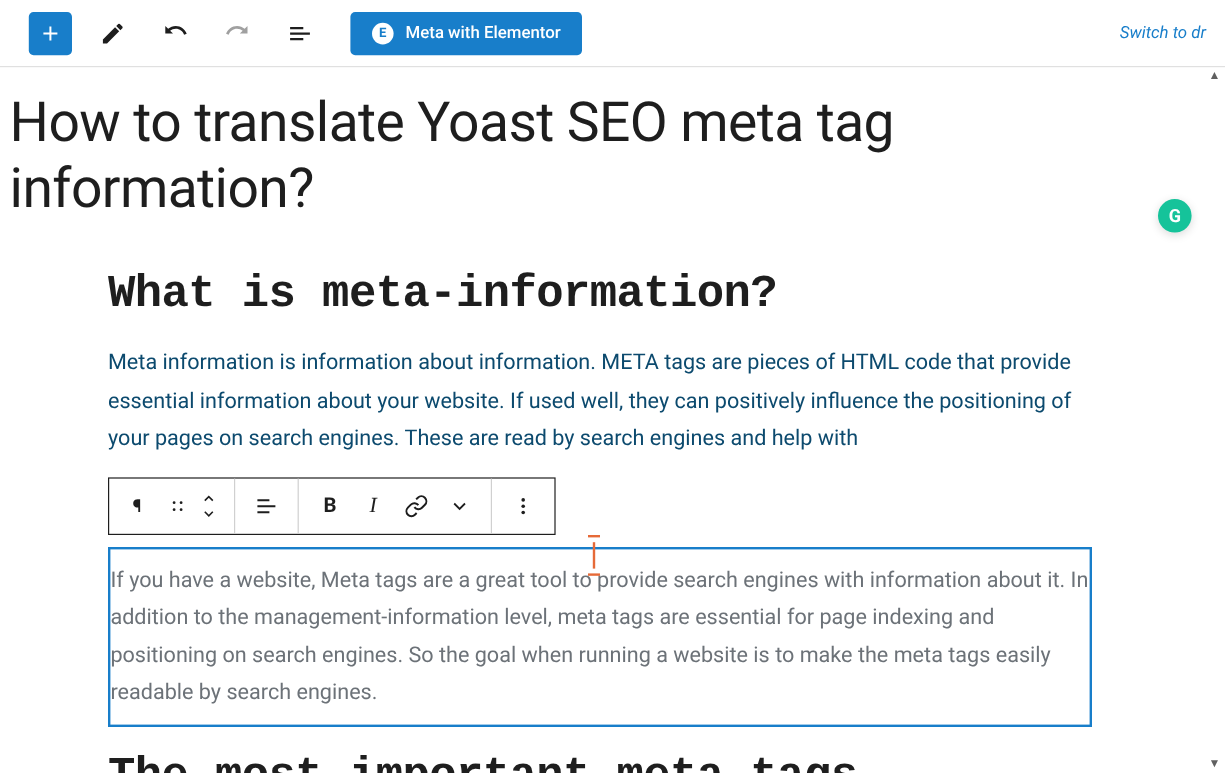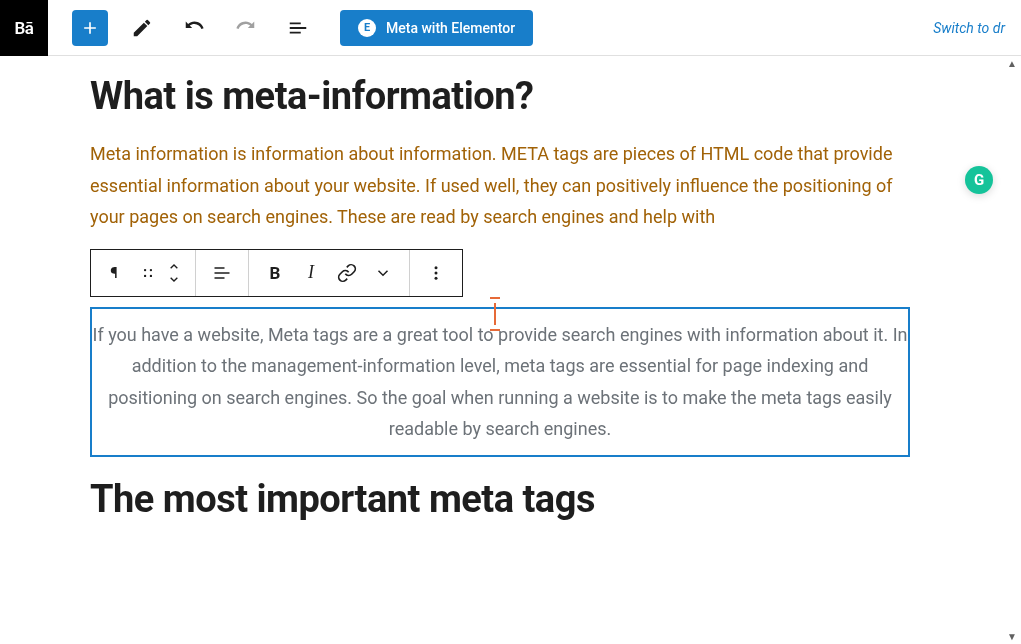--- a/index.html
+++ b/index.html
@@ -124,25 +124,26 @@
     .content-wrap {
       padding: 0 90px 40px 90px;
       max-width: 1000px;
     }
     .content-h2 {
       font-size: 38px;
       font-weight: 700;
       color: #1e1e1e;
       margin: 18px 0 20px 0;
       letter-spacing: -0.5px;
+      font-family: Liberation Mono, monospace;
     }
     .content-p {
       font-size: 18px;
       line-height: 1.75;
-      color: #a16207;
+      color: #0c4a6e;
       margin-bottom: 12px;
     }
     .block-toolbar {
       display: inline-flex;
       border: 1px solid #1e1e1e;
       background: #fff;
       margin: 4px 0 10px 0;
       height: 48px;
     }
     .block-toolbar-group {
@@ -163,21 +164,20 @@
     }
     .tb-btn.narrow { width: 26px; }
     .selected-block {
       border: 2px solid #187eca;
       padding: 10px 0;
       font-size: 18px;
       line-height: 1.75;
       color: #6c7278;
       position: relative;
       margin-bottom: 20px;
-      text-align: center;
     }
     .cursor-mark {
       position: absolute;
       top: -6px;
       left: 402px;
       width: 2px;
       height: 22px;
       background: #e66a38;
     }
     .cursor-mark::before {
@@ -202,21 +202,20 @@
       position: absolute;
       right: 4px;
       color: #606060;
       font-size: 10px;
     }
   </style>
 </head>
 <body>
 
 <div class="topbar">
-  <div class="logo-box">Bā</div>
   <div class="toolbar-group">
     <div class="add-btn">
       <svg width="20" height="20" viewBox="0 0 24 24">
           <path d="M19 13h-6v6h-2v-6H5v-2h6V5h2v6h6v2z"></path>
         </svg>
     </div>
     <div class="icon-btn">
       <svg width="22" height="22" viewBox="0 0 24 24" fill="currentColor">
           <path d="M3 17.25V21h3.75L17.81 9.94l-3.75-3.75L3 17.25zM20.71 7.04c.39-.39.39-1.02 0-1.41l-2.34-2.34a.9959.9959 0 00-1.41 0l-1.83 1.83 3.75 3.75 1.83-1.83z"></path>
         </svg>
@@ -243,20 +242,21 @@
   </div>
   <div class="switch-link">Switch to dr</div>
 </div>
 
 <div class="editor-area">
   <span class="scroll-arrows" style="top:2px;">▲</span>
   <span class="scroll-arrows" style="bottom:2px;">▼</span>
 
   <div class="grammarly-badge">G</div>
 
+  <h1 class="post-title">How to translate Yoast SEO meta tag information?</h1>
 
   <div class="content-wrap">
     <h2 class="content-h2">What is meta-information?</h2>
     <p class="content-p">Meta information is information about information. META tags are pieces of HTML code that provide essential information about your website. If used well, they can positively influence the positioning of your pages on search engines. These are read by search engines and help with</p>
 
     <div class="block-toolbar">
       <div class="block-toolbar-group">
         <div class="tb-btn">
           <svg width="20" height="20" viewBox="0 0 24 24" fill="currentColor">
               <path d="M10 4v3H5v3h5v3H5v3h5v4l6-5-6-5V4z" opacity="0"></path>

